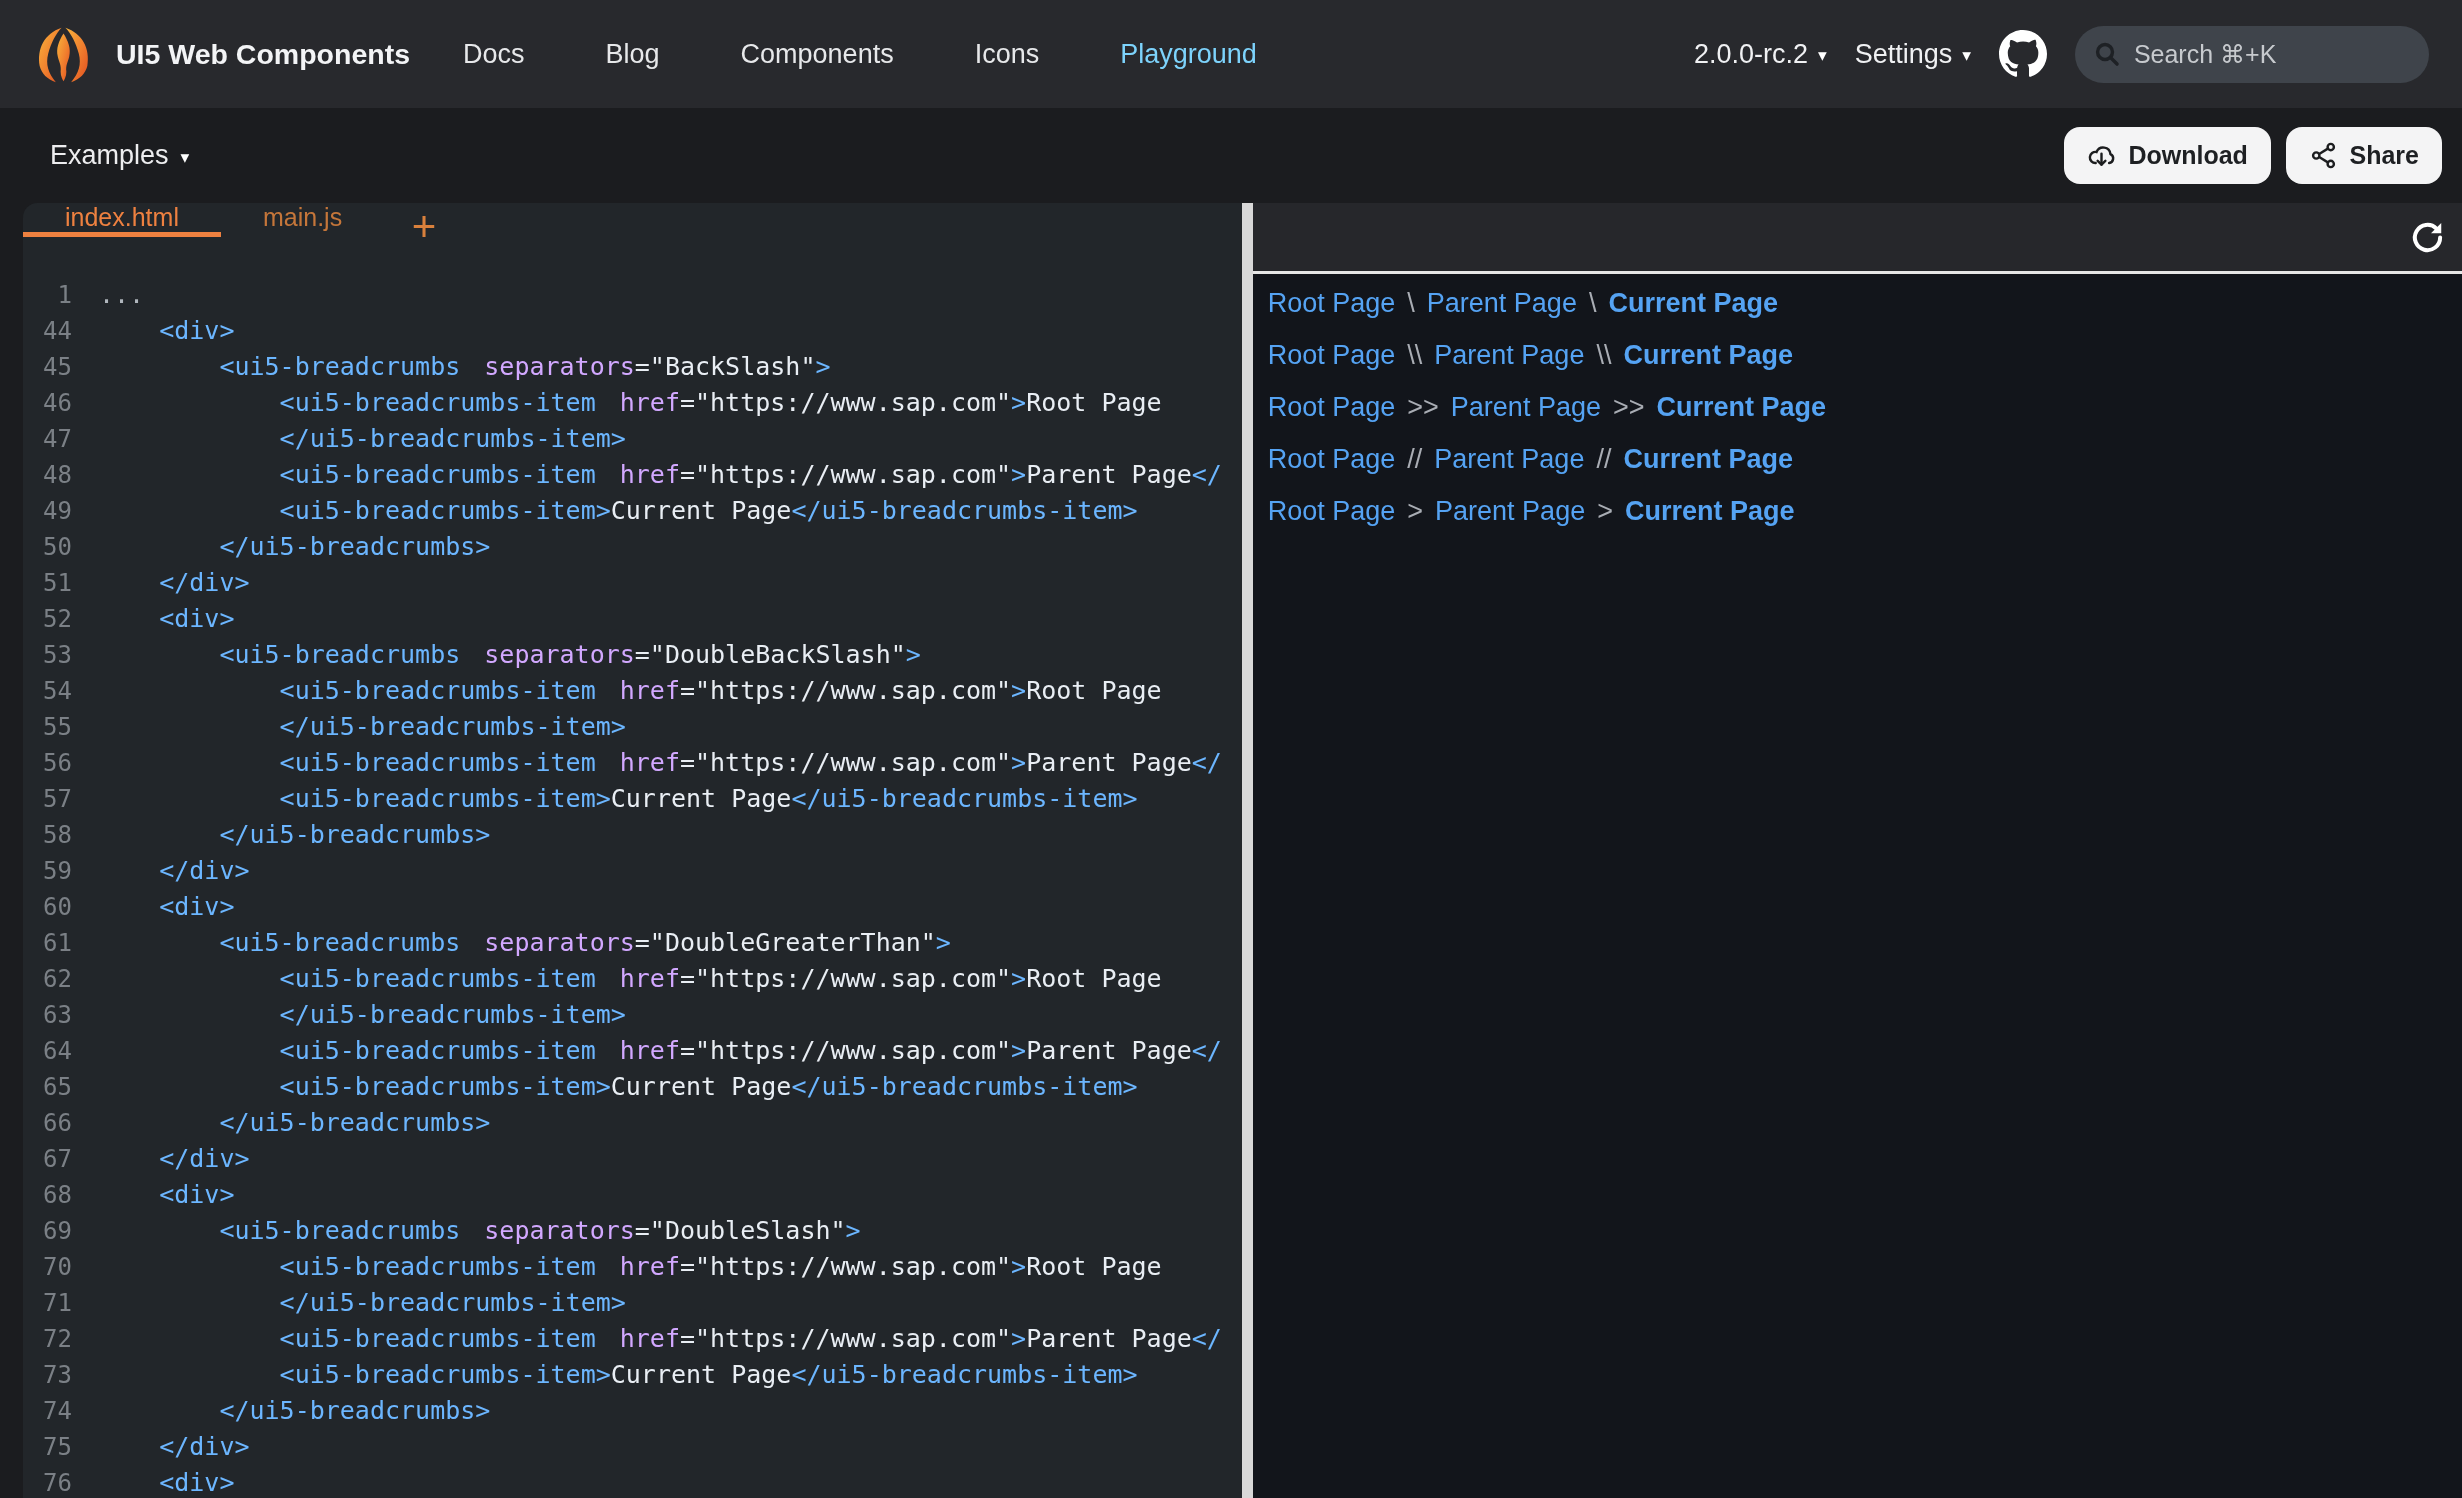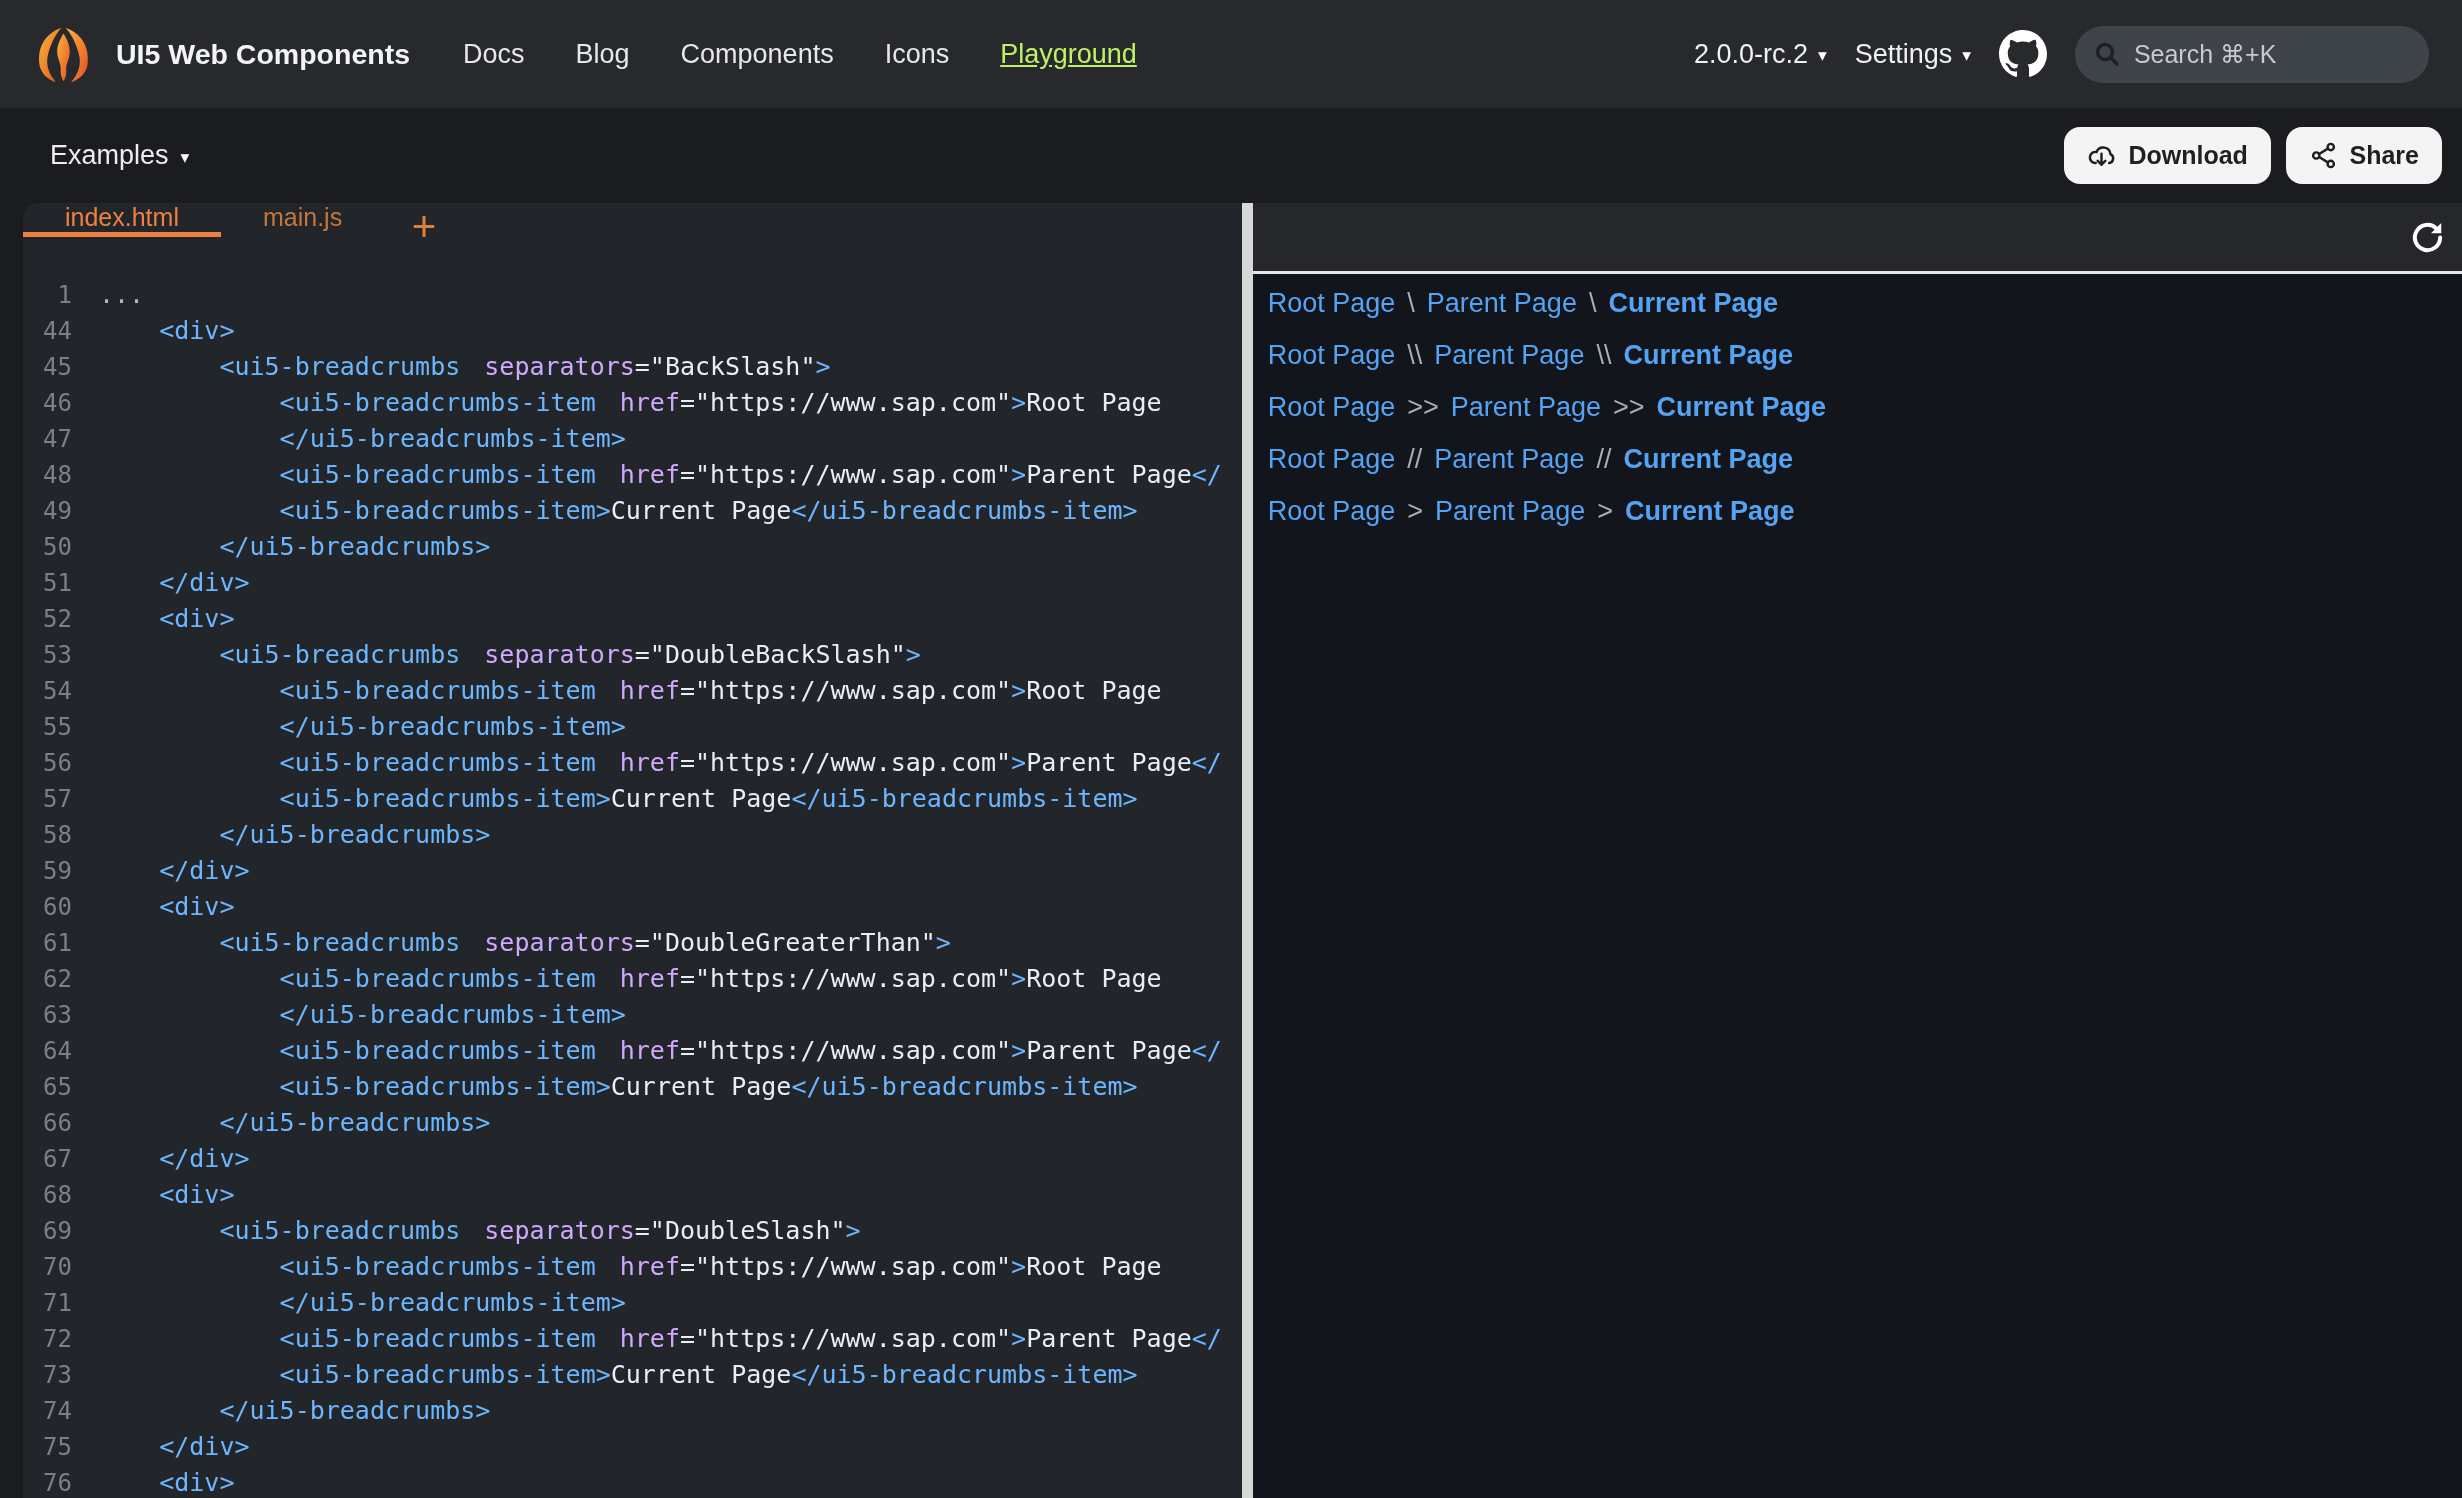--- a/index.html
+++ b/index.html
@@ -4,23 +4,23 @@
 <style>
   * { margin:0; padding:0; box-sizing:border-box; }
   html,body { width:2462px; height:1498px; overflow:hidden; }
   body { background:#1b1c1f; font-family:"Liberation Sans", sans-serif; }
 
   
   .navbar { height:108px; background:#28292d; display:flex; align-items:center;
             padding:0 33px 0 33px; }
   .logo { width:61px; height:61px; flex:none; }
   .brand { margin-left:22px; font-size:28.5px; font-weight:700; color:#f3f4f6; white-space:nowrap; }
-  .nav-links { display:flex; gap:51px; margin-left:53px; }
+  .nav-links { display:flex; gap:81px; margin-left:53px; }
   .nav-link { font-size:27px; color:#e7e8ea; cursor:pointer; white-space:nowrap; }
-  .nav-link.active { color:#bef264;text-decoration:underline; }
+  .nav-link.active { color:#7dd3fc; }
   .nav-right { margin-left:auto; display:flex; align-items:center; gap:28px; }
   .dd { display:flex; align-items:center; gap:10px; color:#f0f1f3; font-size:27px; cursor:pointer; white-space:nowrap; }
   .chev { font-size:17.4px; color:#ffffff; line-height:1; padding-top:3.7px; }
   .gh-icon { width:48px; height:48px; cursor:pointer; }
   .search { width:354px; height:57px; border-radius:28.5px; background:#3f444b;
             display:flex; align-items:center; gap:13px; padding:0 18.4px; }
   .search svg { flex:none; }
   .search input { background:transparent; border:none; outline:none; width:100%;
                   color:#84cc16; font-size:25px; font-family:"Liberation Sans",sans-serif; }
   .search input::placeholder { color:#c7cace; opacity:1; }

